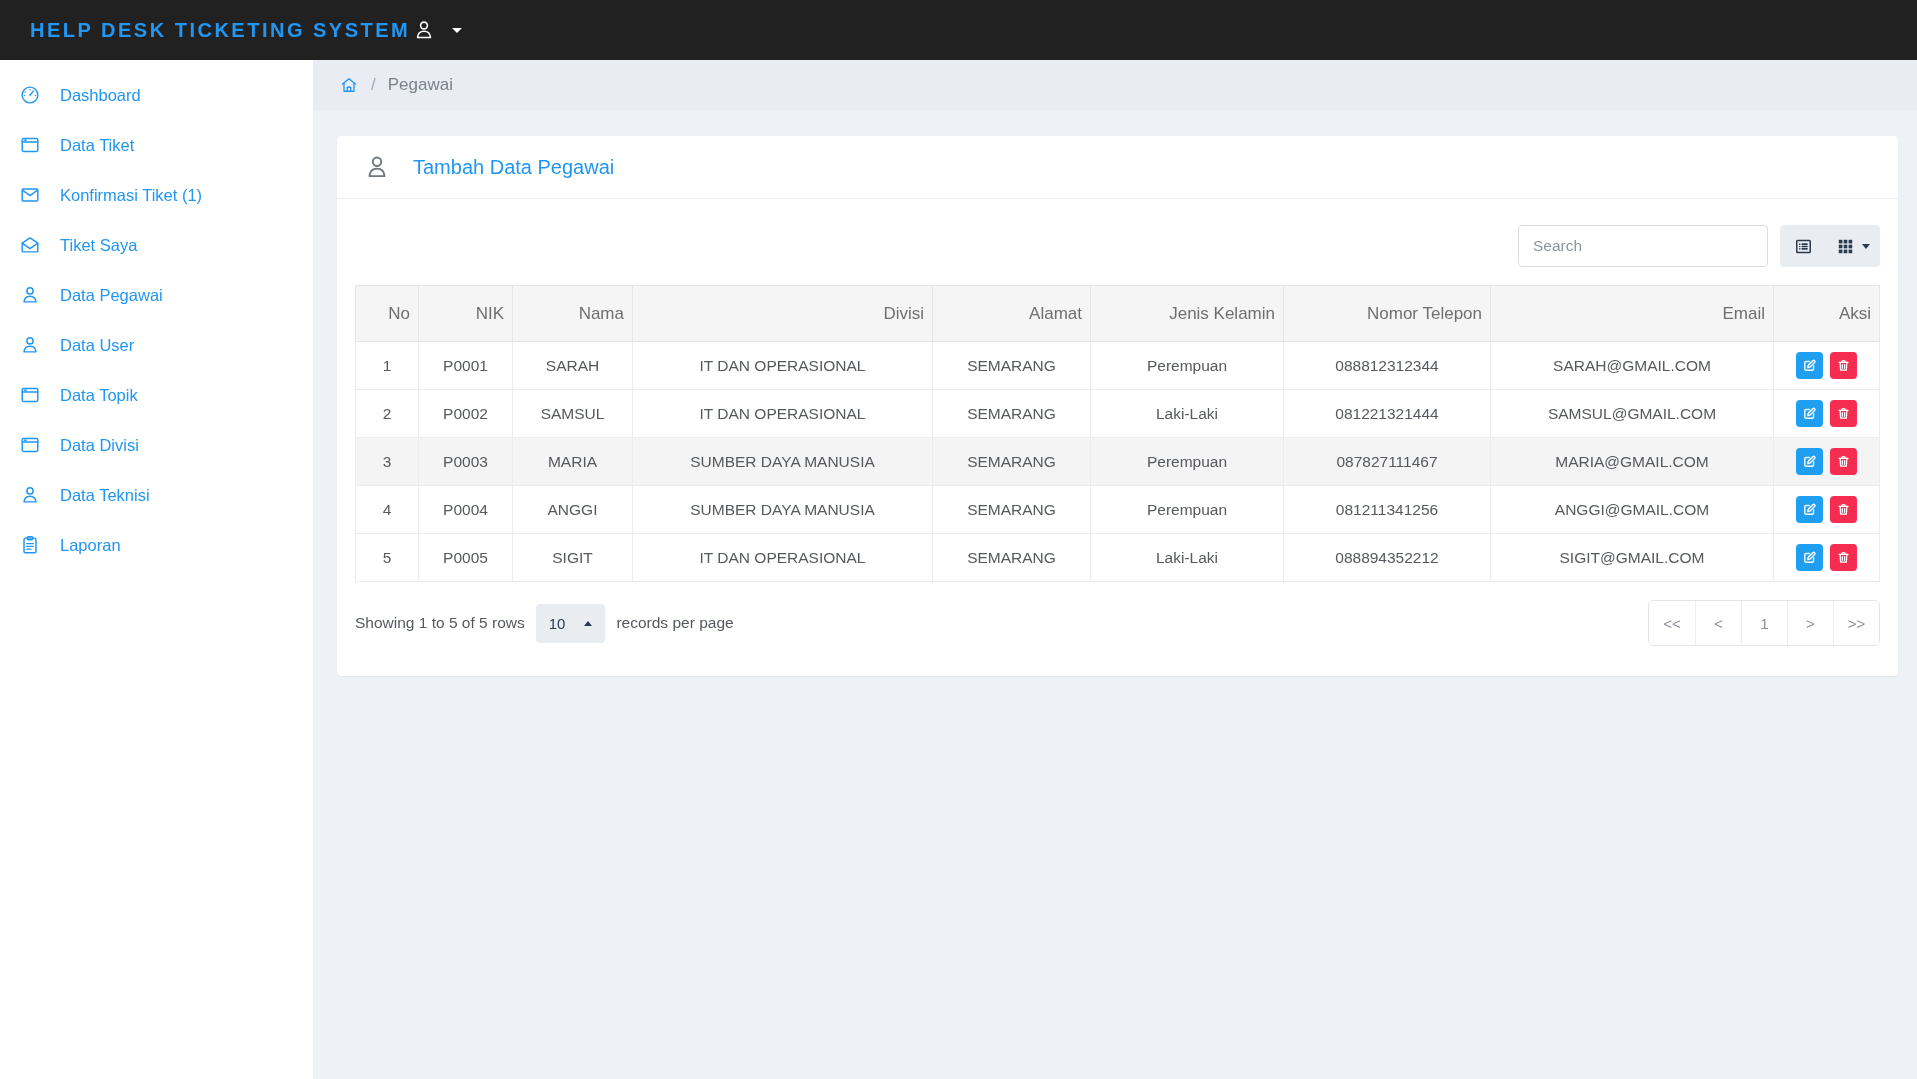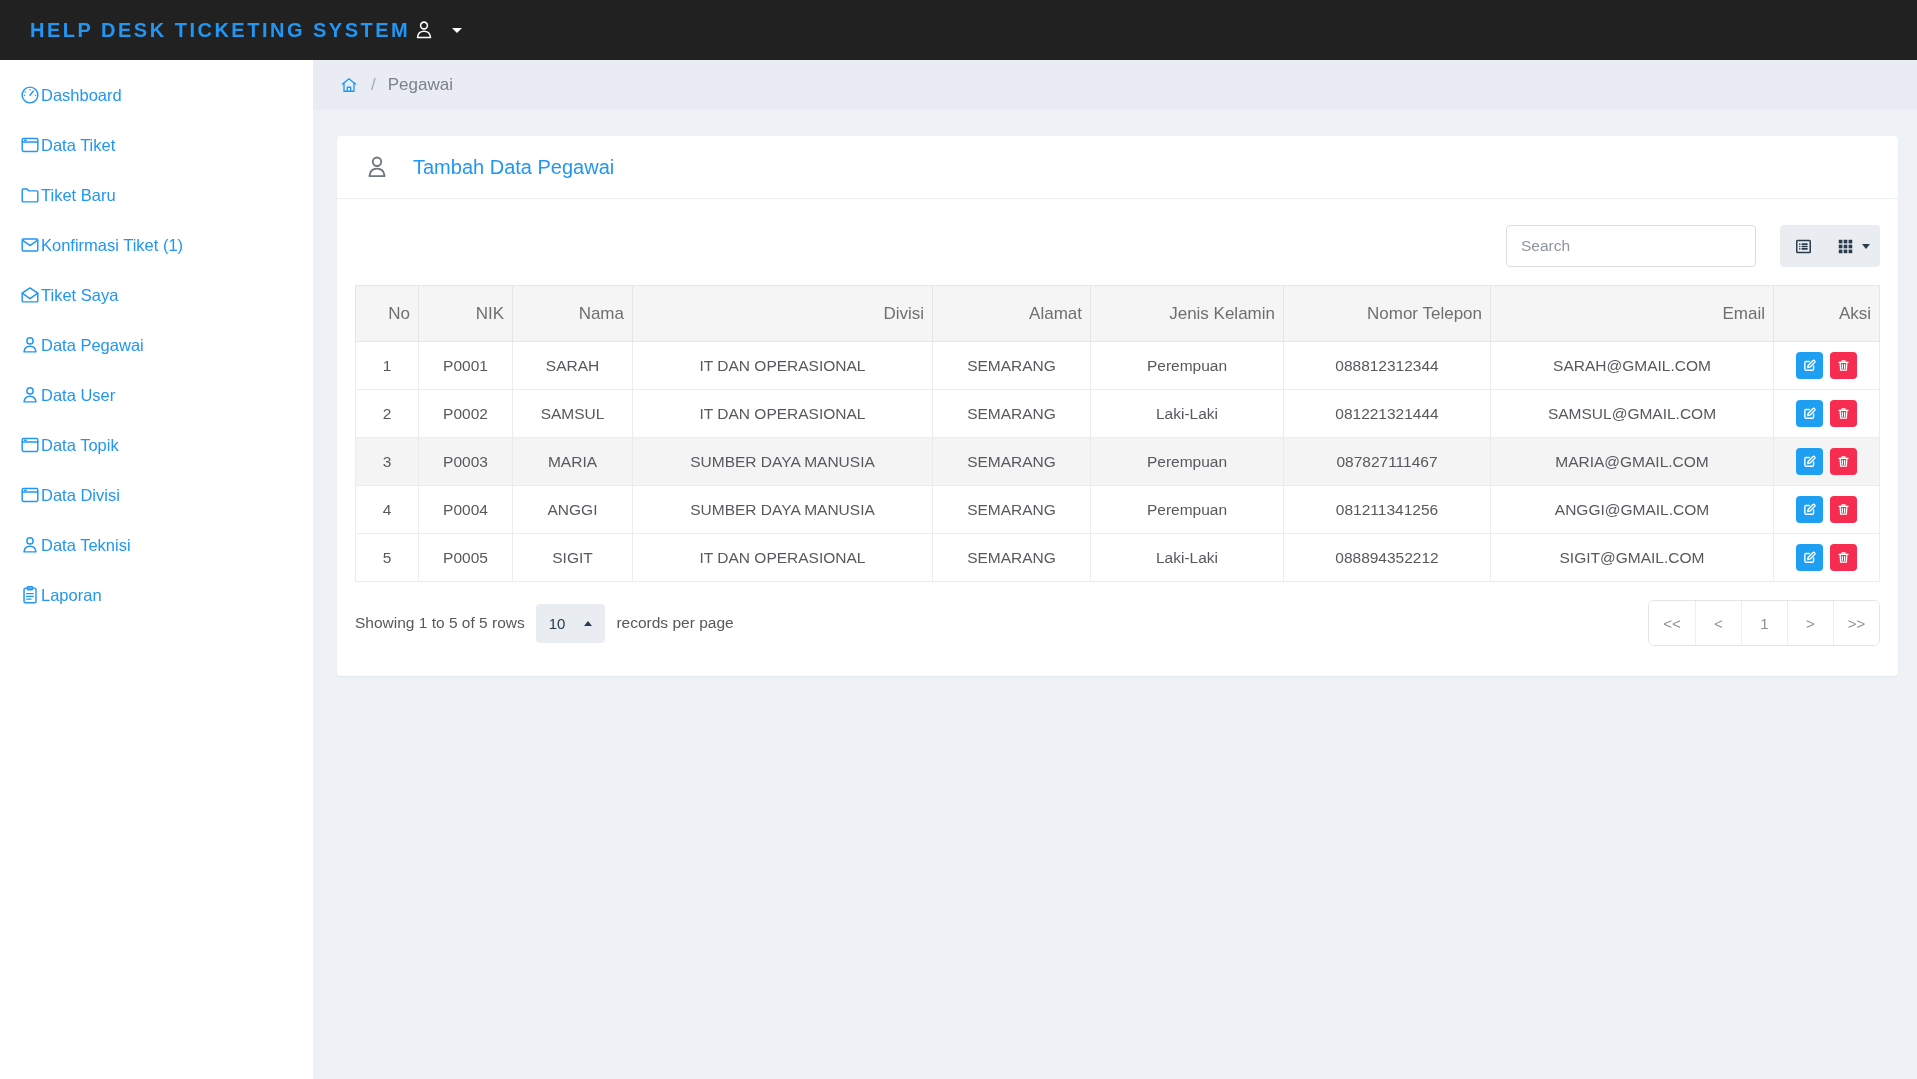--- a/index.html
+++ b/index.html
@@ -14,21 +14,21 @@
     height:60px; background:#212121; display:flex; align-items:center;
     justify-content:flex-start; padding:13px 30px;
   }
   .brand { color:#2196f3; font-size:20px; font-weight:bold; letter-spacing:2.5px; cursor:pointer; }
   .nav-user { display:flex; align-items:center; gap:16px; color:#fff; cursor:pointer; padding:4px 2px; }
   .caret-down { width:0; height:0; border-left:5px solid transparent; border-right:5px solid transparent; border-top:5px solid currentColor; }
   
   .shell { display:flex; height:1019px; }
   .sidebar { width:313px; background:#fff; flex-shrink:0; padding-top:10px; }
   .side-item {
-    display:flex; align-items:center; padding:14px 19px;
+    display:flex; align-items:center; gap:19px; padding:14px 19px;
     color:#2196f3; font-size:16.5px; cursor:pointer; text-decoration:none;
   }
   .side-item .ic { width:22px; height:22px; }
   .content { flex:1; min-width:0; display:flex; flex-direction:column; }
   
   .breadcrumb {
     height:50px; background:#e9edf3; display:flex; align-items:center;
     gap:12px; padding:0 26px; color:#7a828c; font-size:17px; flex-shrink:0;
   }
   .breadcrumb .ic { width:20px; height:20px; color:#2196f3; }
@@ -39,21 +39,21 @@
     box-shadow:0 1px 2px rgba(0,0,0,.05);
   }
   .card-header {
     display:flex; align-items:center; gap:22px; padding:17px 26px;
     border-bottom:1px solid #eceef1;
   }
   .card-header .ic { width:28px; height:28px; color:#6f767d; }
   .card-title { color:#2196f3; font-size:20px; text-decoration:none; cursor:pointer; }
   .card-body { padding:26px 18px 30px; }
   
-  .toolbar { display:flex; justify-content:flex-end; align-items:flex-end; gap:24px; margin-bottom:18px; }
+  .toolbar { display:flex; justify-content:flex-end; align-items:flex-end; gap:12px; margin-bottom:18px; }
   .search-input {
     width:250px; height:42px; border:1px solid #d9dde2; border-radius:4px;
     padding:0 14px; font-size:15.5px; color:#444; outline:none; background:#fff;
     font-family:inherit;
   }
   .search-input::placeholder { color:#8d959e; }
   .btn-group { display:flex; background:#e9edf2; border-radius:4px; height:42px; align-items:stretch; }
   .tool-btn {
     display:flex; align-items:center; justify-content:center; gap:7px;
     min-width:46px; padding:0 10px; border:none; background:transparent;
@@ -135,28 +135,20 @@
       </a>
       <a class="side-item">
         <span class="ic">
             <svg viewBox="0 0 24 24">
               <rect x="3.5" y="5" width="17" height="14" rx="1.5"></rect>
               <path d="M3.5 8.7h17"></path>
               <path d="M6.2 6.9h1.6"></path>
             </svg>
           </span>
         <span>Data Tiket</span>
-      </a>
-      <a class="side-item">
-        <span class="ic">
-            <svg viewBox="0 0 24 24">
-              <path d="M3.5 18.5v-12c0-.6.4-1 1-1h4.2l2 2h8.8c.6 0 1 .4 1 1v10c0 .6-.4 1-1 1h-15c-.6 0-1-.4-1-1z"></path>
-            </svg>
-          </span>
-        <span>Tiket Baru</span>
       </a>
       <a class="side-item">
         <span class="ic">
             <svg viewBox="0 0 24 24">
               <rect x="3.5" y="5.5" width="17" height="13" rx="1"></rect>
               <path d="M4.5 7.2l7.5 5.4 7.5-5.4"></path>
             </svg>
           </span>
         <span>Konfirmasi Tiket (1)</span>
       </a>

